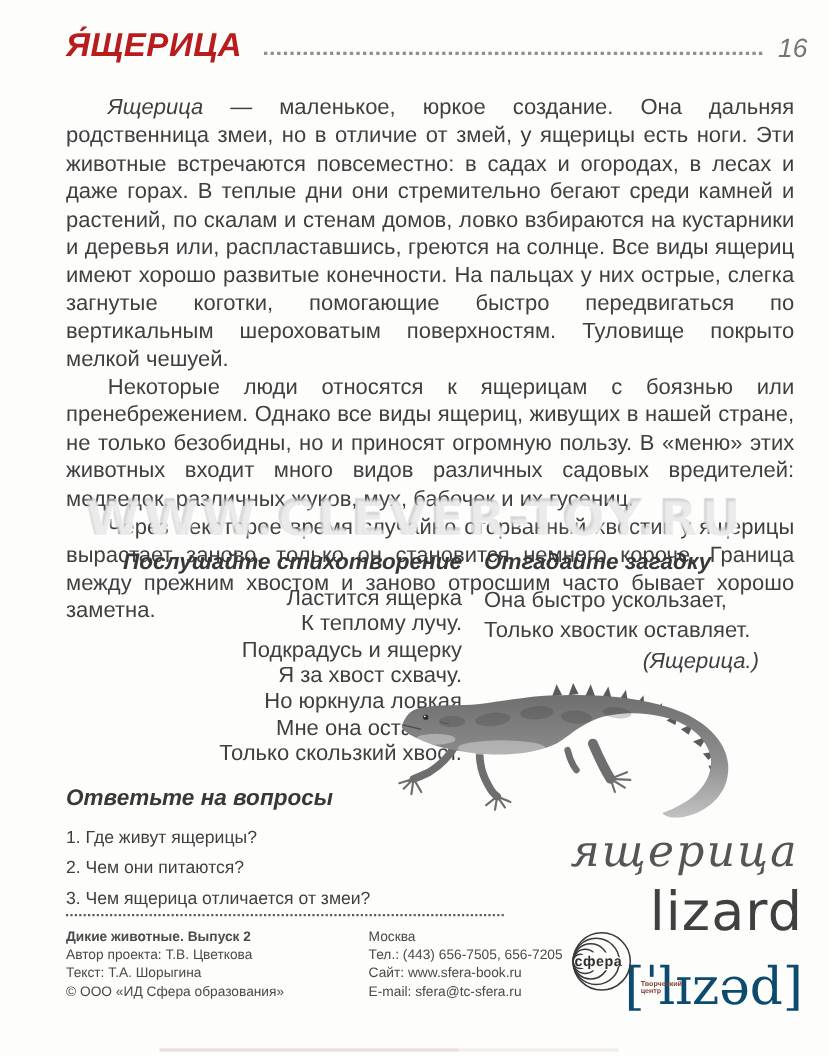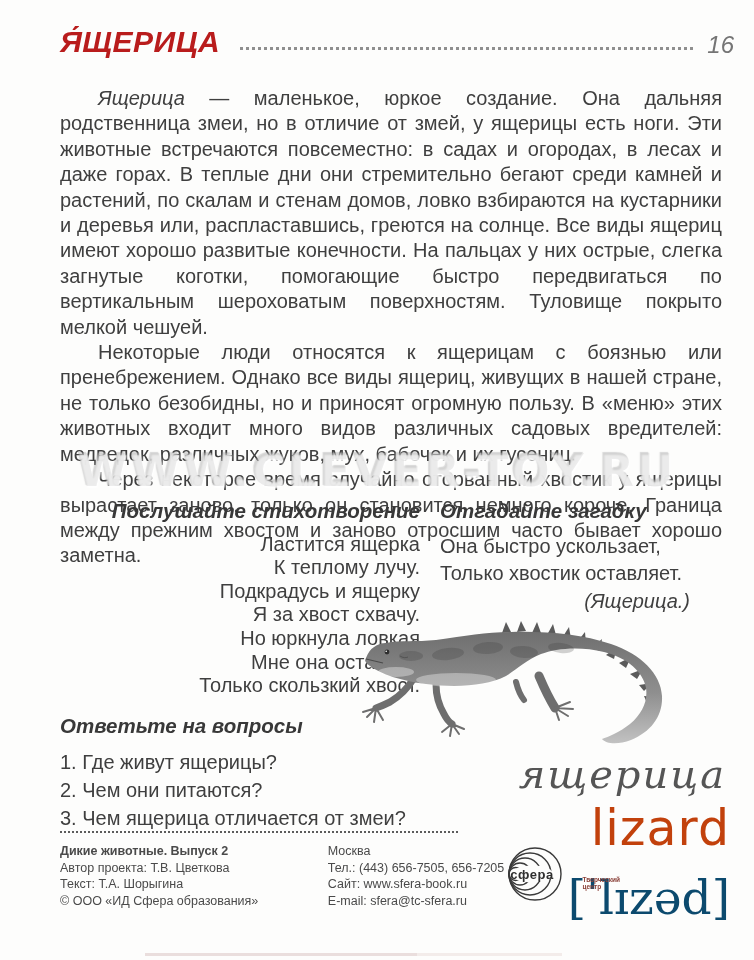--- a/index.html
+++ b/index.html
@@ -53,53 +53,53 @@
   }
   
   .poem-block{position:absolute;top:499px;left:60px;width:360px;text-align:right;}
   .poem{margin-top:9px;font-size:20px;line-height:23.6px;}
   .riddle-block{position:absolute;top:499px;left:440px;width:250px;}
   .riddle{margin-top:9px;font-size:20px;line-height:27px;}
   .riddle-answer{
     margin-top:3px;font-size:20px;font-style:italic;text-align:right;
   }
   .questions-block{position:absolute;top:714px;left:60px;width:400px;}
-  .questions{margin-top:9px;font-size:20px;line-height:28.4px;}
+  .questions{margin-top:9px;font-size:16px;line-height:28.4px;}
   
   .lizard-fig{position:absolute;top:596px;left:356px;width:398px;height:170px;margin:0;}
   
   .word-ru{
     position:absolute;top:752px;right:28px;
     font-family:"DejaVu Serif",serif;font-style:italic;
     font-size:40px;color:#555555;letter-spacing:2px;line-height:1.1;
   }
   .word-en{
     position:absolute;top:802px;right:24px;
     font-family:"DejaVu Sans",sans-serif;
-    font-size:49px;color:#c2410c;letter-spacing:1px;line-height:1.1;
+    font-size:49px;color:#404040;letter-spacing:1px;line-height:1.1;
   }
   .word-tr{
     position:absolute;top:872px;right:24px;
     font-family:"DejaVu Serif",serif;
     font-size:47px;color:#0c4a6e;line-height:1.1;
   }
   
   .footer-sep{
     position:absolute;top:831px;left:60px;width:398px;
     border-top:2.6px dotted #5c5c5c;height:0;
   }
   .footer{
     position:absolute;top:843px;left:60px;width:560px;
     display:flex;align-items:flex-start;
     font-size:12.5px;line-height:16.5px;color:#4a4a4a;
   }
   .f-col1{width:276px;}
   .f-col2{width:182px;}
   .f-bold{font-weight:bold;}
-  .f-logo{display:flex;align-items:center;margin-top:2px;gap:12px;}
+  .f-logo{display:flex;align-items:flex-end;margin-top:2px;}
   .logo-tagline{
     margin-left:4px;margin-top:16px;
     font-size:6.5px;line-height:7px;color:#8a4038;font-weight:bold;
   }
   
   .scan-line-a{position:absolute;left:145px;top:953px;width:272px;height:3px;background:#ead e0dd;background:#eadedd;}
   .scan-line-b{position:absolute;left:417px;top:953px;width:145px;height:3px;background:#f3ecea;}
 </style>
 </head>
 <body>

